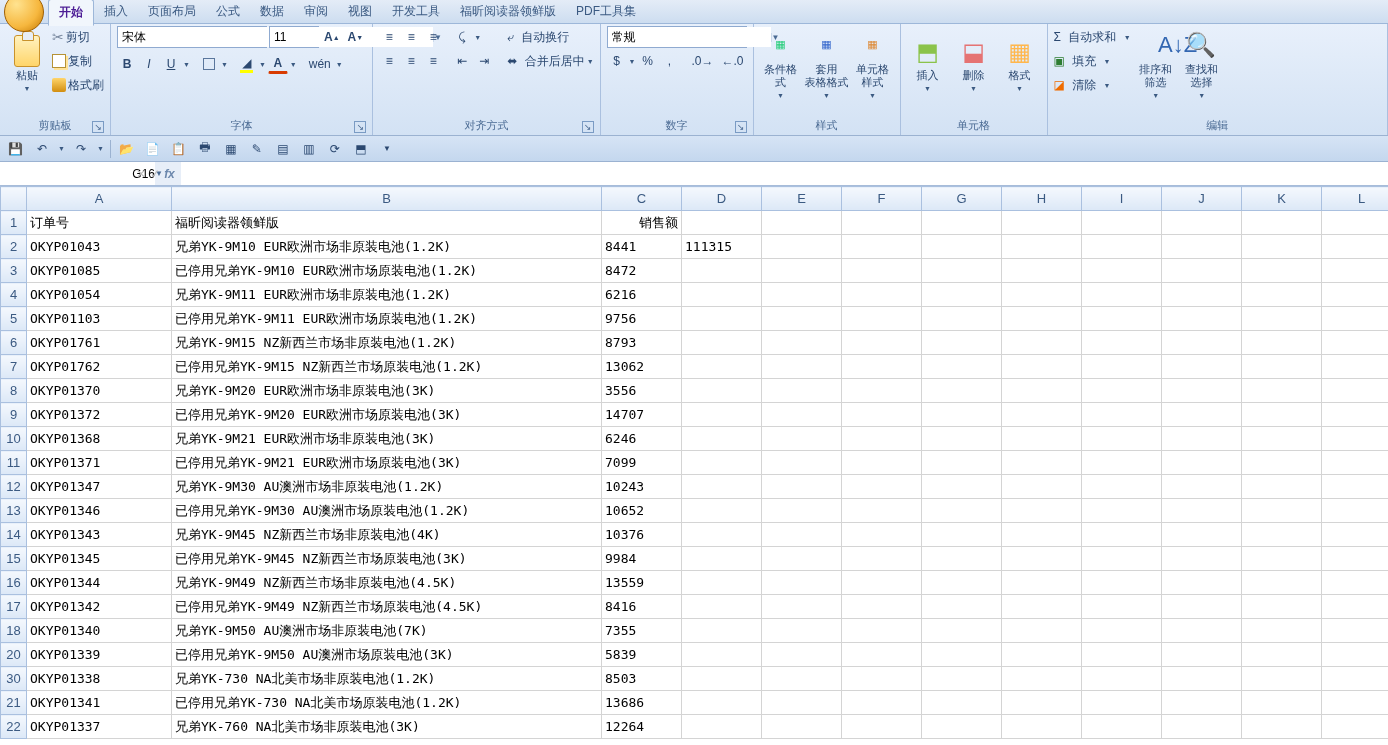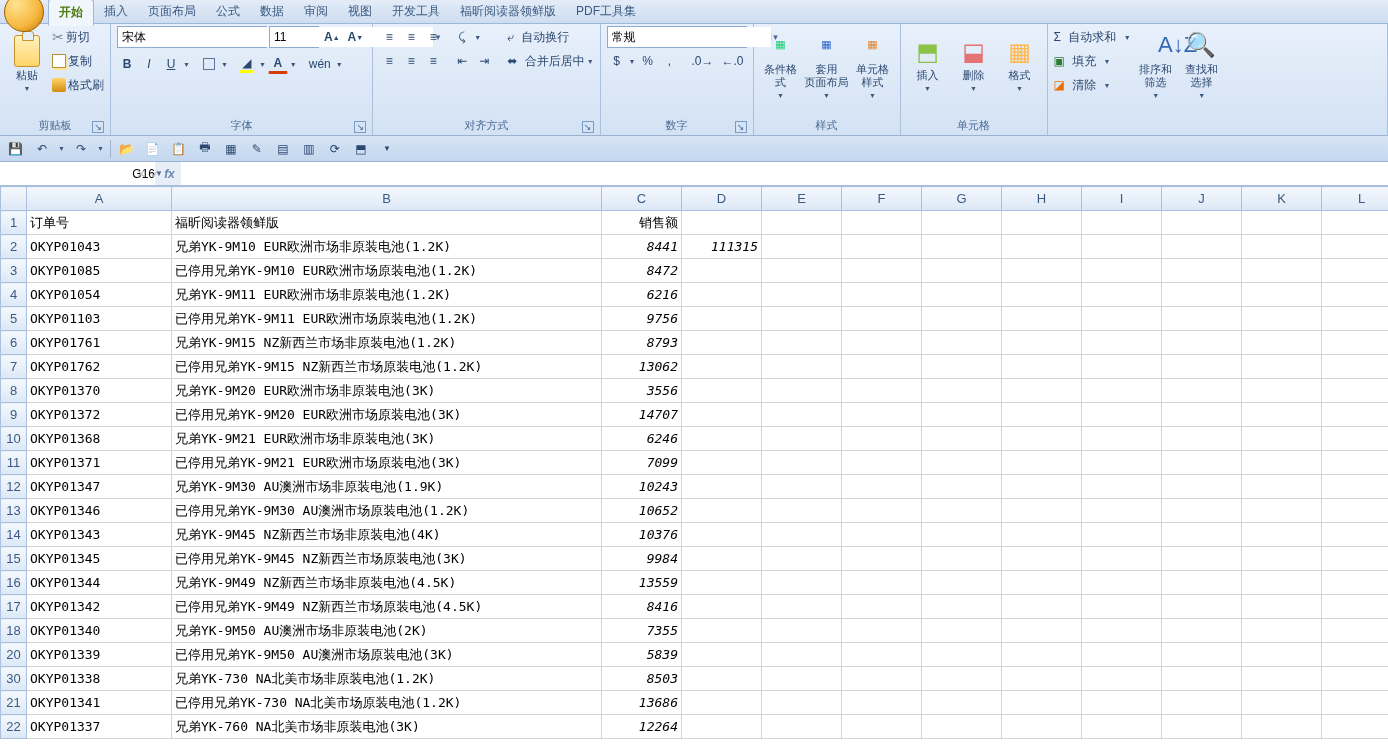--- a/index.html
+++ b/index.html
@@ -31,21 +31,21 @@
   }
   .tab {
     padding: 4px 10px 4px;
     cursor: pointer;
   }
   .tab.active {
     background: #f1f6fc;
     border: 1px solid #9db7d9;
     border-bottom: 1px solid #f1f6fc;
     border-radius: 3px 3px 0 0;
-    color: #4d7c0f;
+    color: #4c1d95;
     font-weight: bold;
     margin-bottom: -1px;
   }
   
   .ribbon {
     display: flex;
     background: linear-gradient(#e8f0fb, #d3e2f4);
     border-bottom: 1px solid #9bb2d1;
     height: 112px;
   }
@@ -178,21 +178,21 @@
     text-align:center;
     border-color:#aac0df;
     width:26px;
   }
   .corner{width:26px;}
   .colA{width:145px;}
   .colB{width:430px;}
   .colC{width:80px;text-align:right;}
   .colD{width:80px;text-align:right;}
   .colW{width:80px;}
-  .num{text-align:right;font-family:"宋体",monospace;font-style:italic;}
+  .num{text-align:left;font-family:"宋体",monospace;}
   .grid tbody td{font-family:"宋体",monospace;}
 </style>
 </head>
 <body>
 
 <div class="ribbon-tabs">
   <div class="office-btn"></div>
   <div id="tabs-holder" style="display: flex;">
       <div class="tab active">开始</div>
       <div class="tab">插入</div>
@@ -337,21 +337,21 @@
   <div class="group">
     <div class="group-body">
       <div class="big-btn">
         <div class="ico" style="color:#2c7;">▦</div>
         <span>条件格式</span>
           <span class="drop">▼</span>
       </div>
       <div class="big-btn">
         <div class="ico" style="color:#36c;">▦</div>
         <span style="white-space:pre">套用
-页面布局</span>
+表格格式</span>
           <span class="drop">▼</span>
       </div>
       <div class="big-btn">
         <div class="ico" style="color:#d83;">▦</div>
         <span style="white-space:pre">单元格
 样式</span>
           <span class="drop">▼</span>
       </div>
     </div>
     <div class="group-label"><span>样式</span></div>
@@ -391,20 +391,21 @@
 筛选</span>
           <span class="drop">▼</span>
       </div>
       <div class="big-btn">
         <div class="ico" style="font-size:24px;">🔍</div>
         <span style="white-space:pre">查找和
 选择</span>
           <span class="drop">▼</span>
       </div>
     </div>
+    <div class="group-label"><span>编辑</span></div>
   </div>
 </div>
 
 <div class="qat">
   <span class="qbtn">💾</span>
   <span class="qbtn">↶</span>
     <span class="drop">▼</span>
   <span class="qbtn">↷</span>
     <span class="drop">▼</span>
   <span style="width:1px;height:18px;background:#9bb2d1"></span>
@@ -615,21 +616,21 @@
           <td class="colW"></td>
           <td class="colW"></td>
           <td class="colW"></td>
           <td class="colW"></td>
           <td class="colW"></td>
           <td class="colW"></td>
         </tr>
         <tr>
           <th>12</th>
           <td class="colA">OKYP01347</td>
-          <td class="colB">兄弟YK-9M30 AU澳洲市场非原装电池(1.9K)</td>
+          <td class="colB">兄弟YK-9M30 AU澳洲市场非原装电池(1.2K)</td>
           <td class="colC num">10243</td>
           <td class="colD"></td>
           <td class="colW"></td>
           <td class="colW"></td>
           <td class="colW"></td>
           <td class="colW"></td>
           <td class="colW"></td>
           <td class="colW"></td>
           <td class="colW"></td>
           <td class="colW"></td>
@@ -705,21 +706,21 @@
           <td class="colW"></td>
           <td class="colW"></td>
           <td class="colW"></td>
           <td class="colW"></td>
           <td class="colW"></td>
           <td class="colW"></td>
         </tr>
         <tr>
           <th>18</th>
           <td class="colA">OKYP01340</td>
-          <td class="colB">兄弟YK-9M50 AU澳洲市场非原装电池(2K)</td>
+          <td class="colB">兄弟YK-9M50 AU澳洲市场非原装电池(7K)</td>
           <td class="colC num">7355</td>
           <td class="colD"></td>
           <td class="colW"></td>
           <td class="colW"></td>
           <td class="colW"></td>
           <td class="colW"></td>
           <td class="colW"></td>
           <td class="colW"></td>
           <td class="colW"></td>
           <td class="colW"></td>

